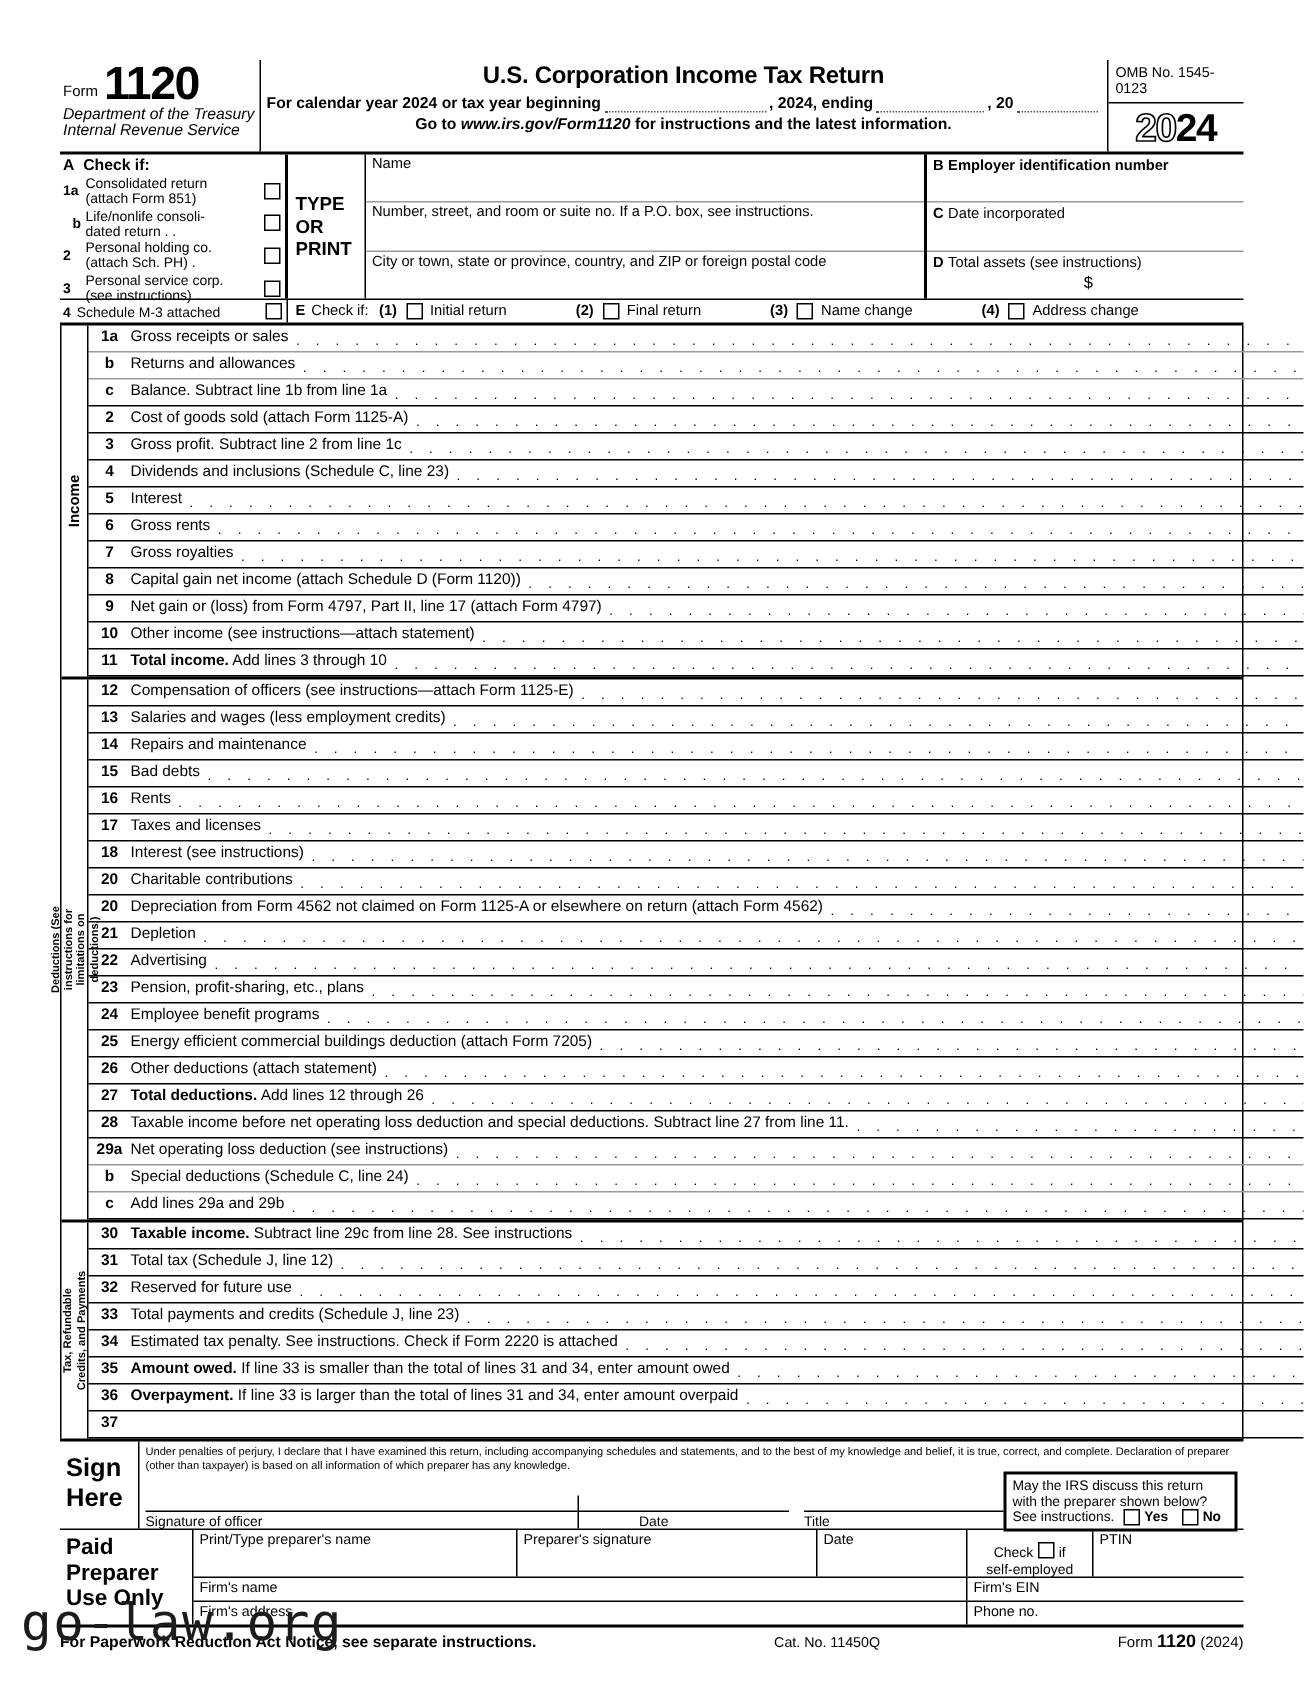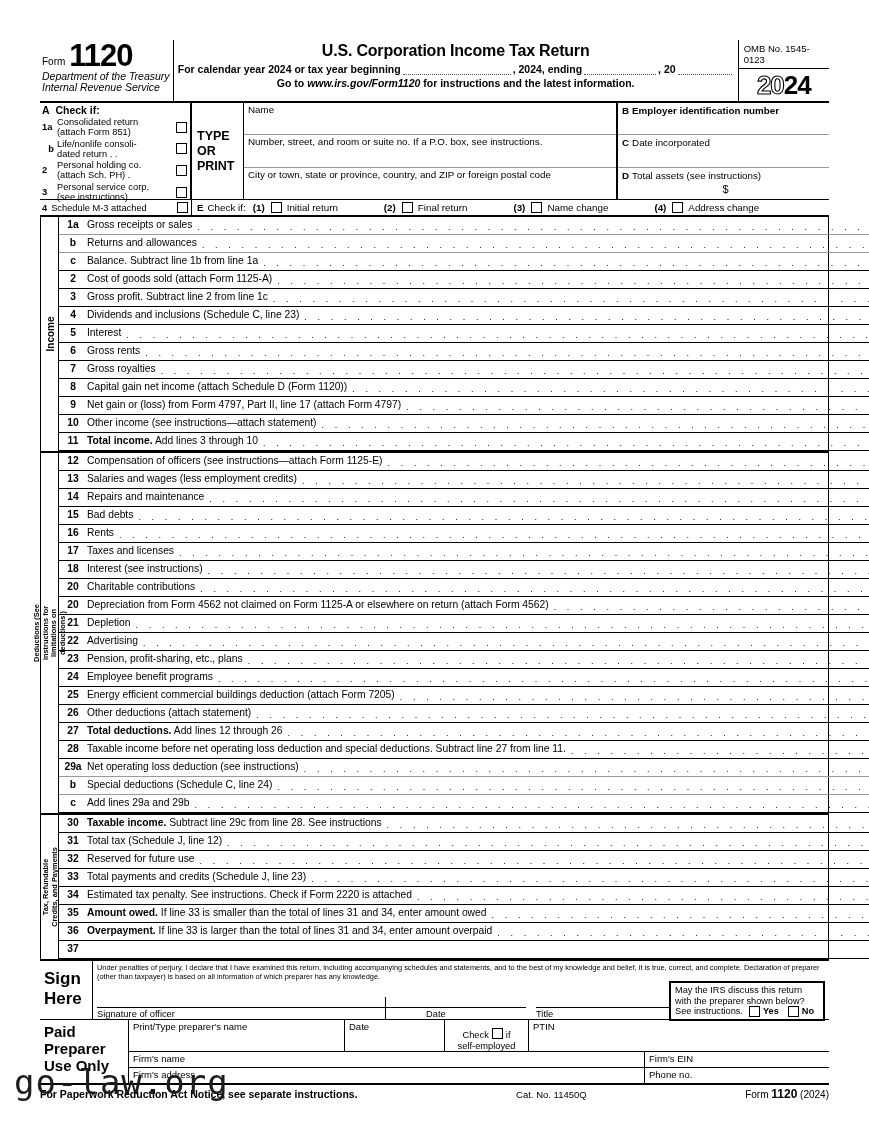--- a/index.html
+++ b/index.html
@@ -635,20 +635,21 @@
 
   <div class="prep">
     <div class="preplbl">
       <div>Paid</div>
       <div>Preparer</div>
       <div>Use Only</div>
     </div>
     <div class="prepgrid">
       <div class="prow h28">
         <div class="pcell" style="width:216px">Print/Type preparer's name</div>
+        <div class="pcell" style="width:200px">Preparer's signature</div>
         <div class="pcell" style="width:100px">Date</div>
         <div class="pcell" style="width:84px;padding-left:0">
           <div class="selfemp">
             <span>Check</span><span class="cb"></span><span>if</span>
             <div>self-employed</div>
           </div>
         </div>
         <div class="pcell fill">PTIN</div>
       </div>
       <div class="prow h14">

